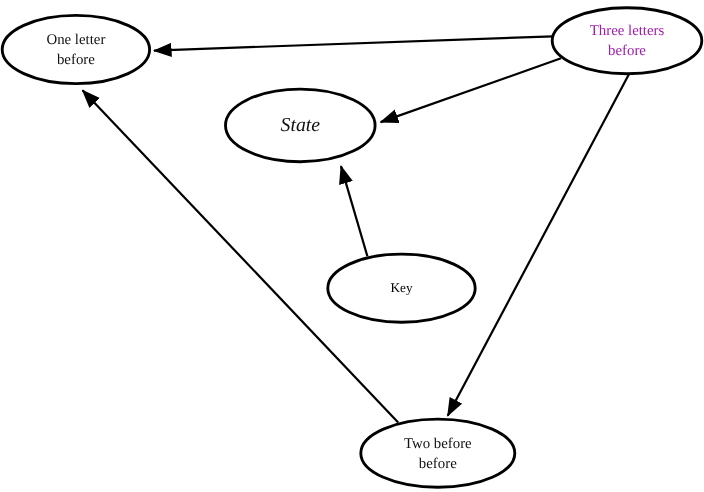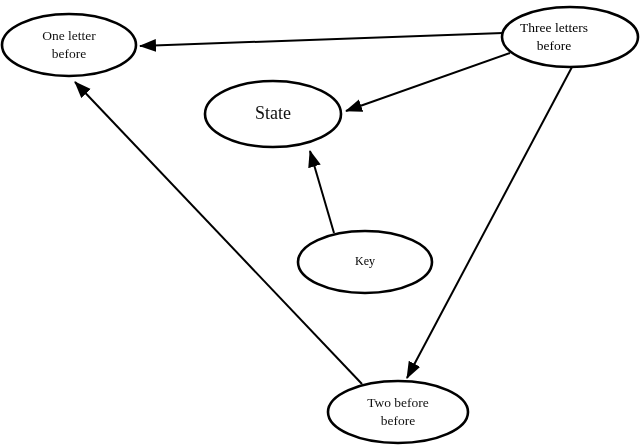--- a/index.html
+++ b/index.html
@@ -61,25 +61,25 @@
         <ellipse cx="273" cy="114" rx="68" ry="33" fill="#ffffff" stroke="#000000" stroke-width="2.6"></ellipse>
         <ellipse cx="365" cy="262" rx="67" ry="31" fill="#ffffff" stroke="#000000" stroke-width="2.6"></ellipse>
         <ellipse cx="398" cy="412" rx="70" ry="31" fill="#ffffff" stroke="#000000" stroke-width="2.6"></ellipse>
       </g>
   </svg>
   <div id="labels-layer">
       <div class="node-label" style="left: 2px; top: 14px; width: 134px; height: 62px; font-size: 13.5px; color: rgb(17, 17, 17);">
         <span>One letter</span>
         <span>before</span>
       </div>
-      <div class="node-label" style="left: 486px; top: 7px; width: 136px; height: 60px; font-size: 13.5px; color: #000000;">
+      <div class="node-label" style="left: 502px; top: 7px; width: 136px; height: 60px; font-size: 13.5px; color: #a21caf;">
         <span>Three letters</span>
         <span>before</span>
       </div>
-      <div class="node-label" style="left: 205px; top: 81px; width: 136px; height: 66px; font-size: 18px; color: rgb(17, 17, 17);">
+      <div class="node-label" style="left: 205px; top: 81px; width: 136px; height: 66px; font-size: 18px; color: rgb(17, 17, 17); font-style: italic;">
         <span>State</span>
       </div>
       <div class="node-label" style="left: 298px; top: 231px; width: 134px; height: 62px; font-size: 12px; color: #000000; text-align: right;">
         <span>Key</span>
       </div>
       <div class="node-label" style="left: 328px; top: 381px; width: 140px; height: 62px; font-size: 13.5px; color: rgb(17, 17, 17);">
         <span>Two before</span>
         <span>before</span>
       </div>
     </div>

